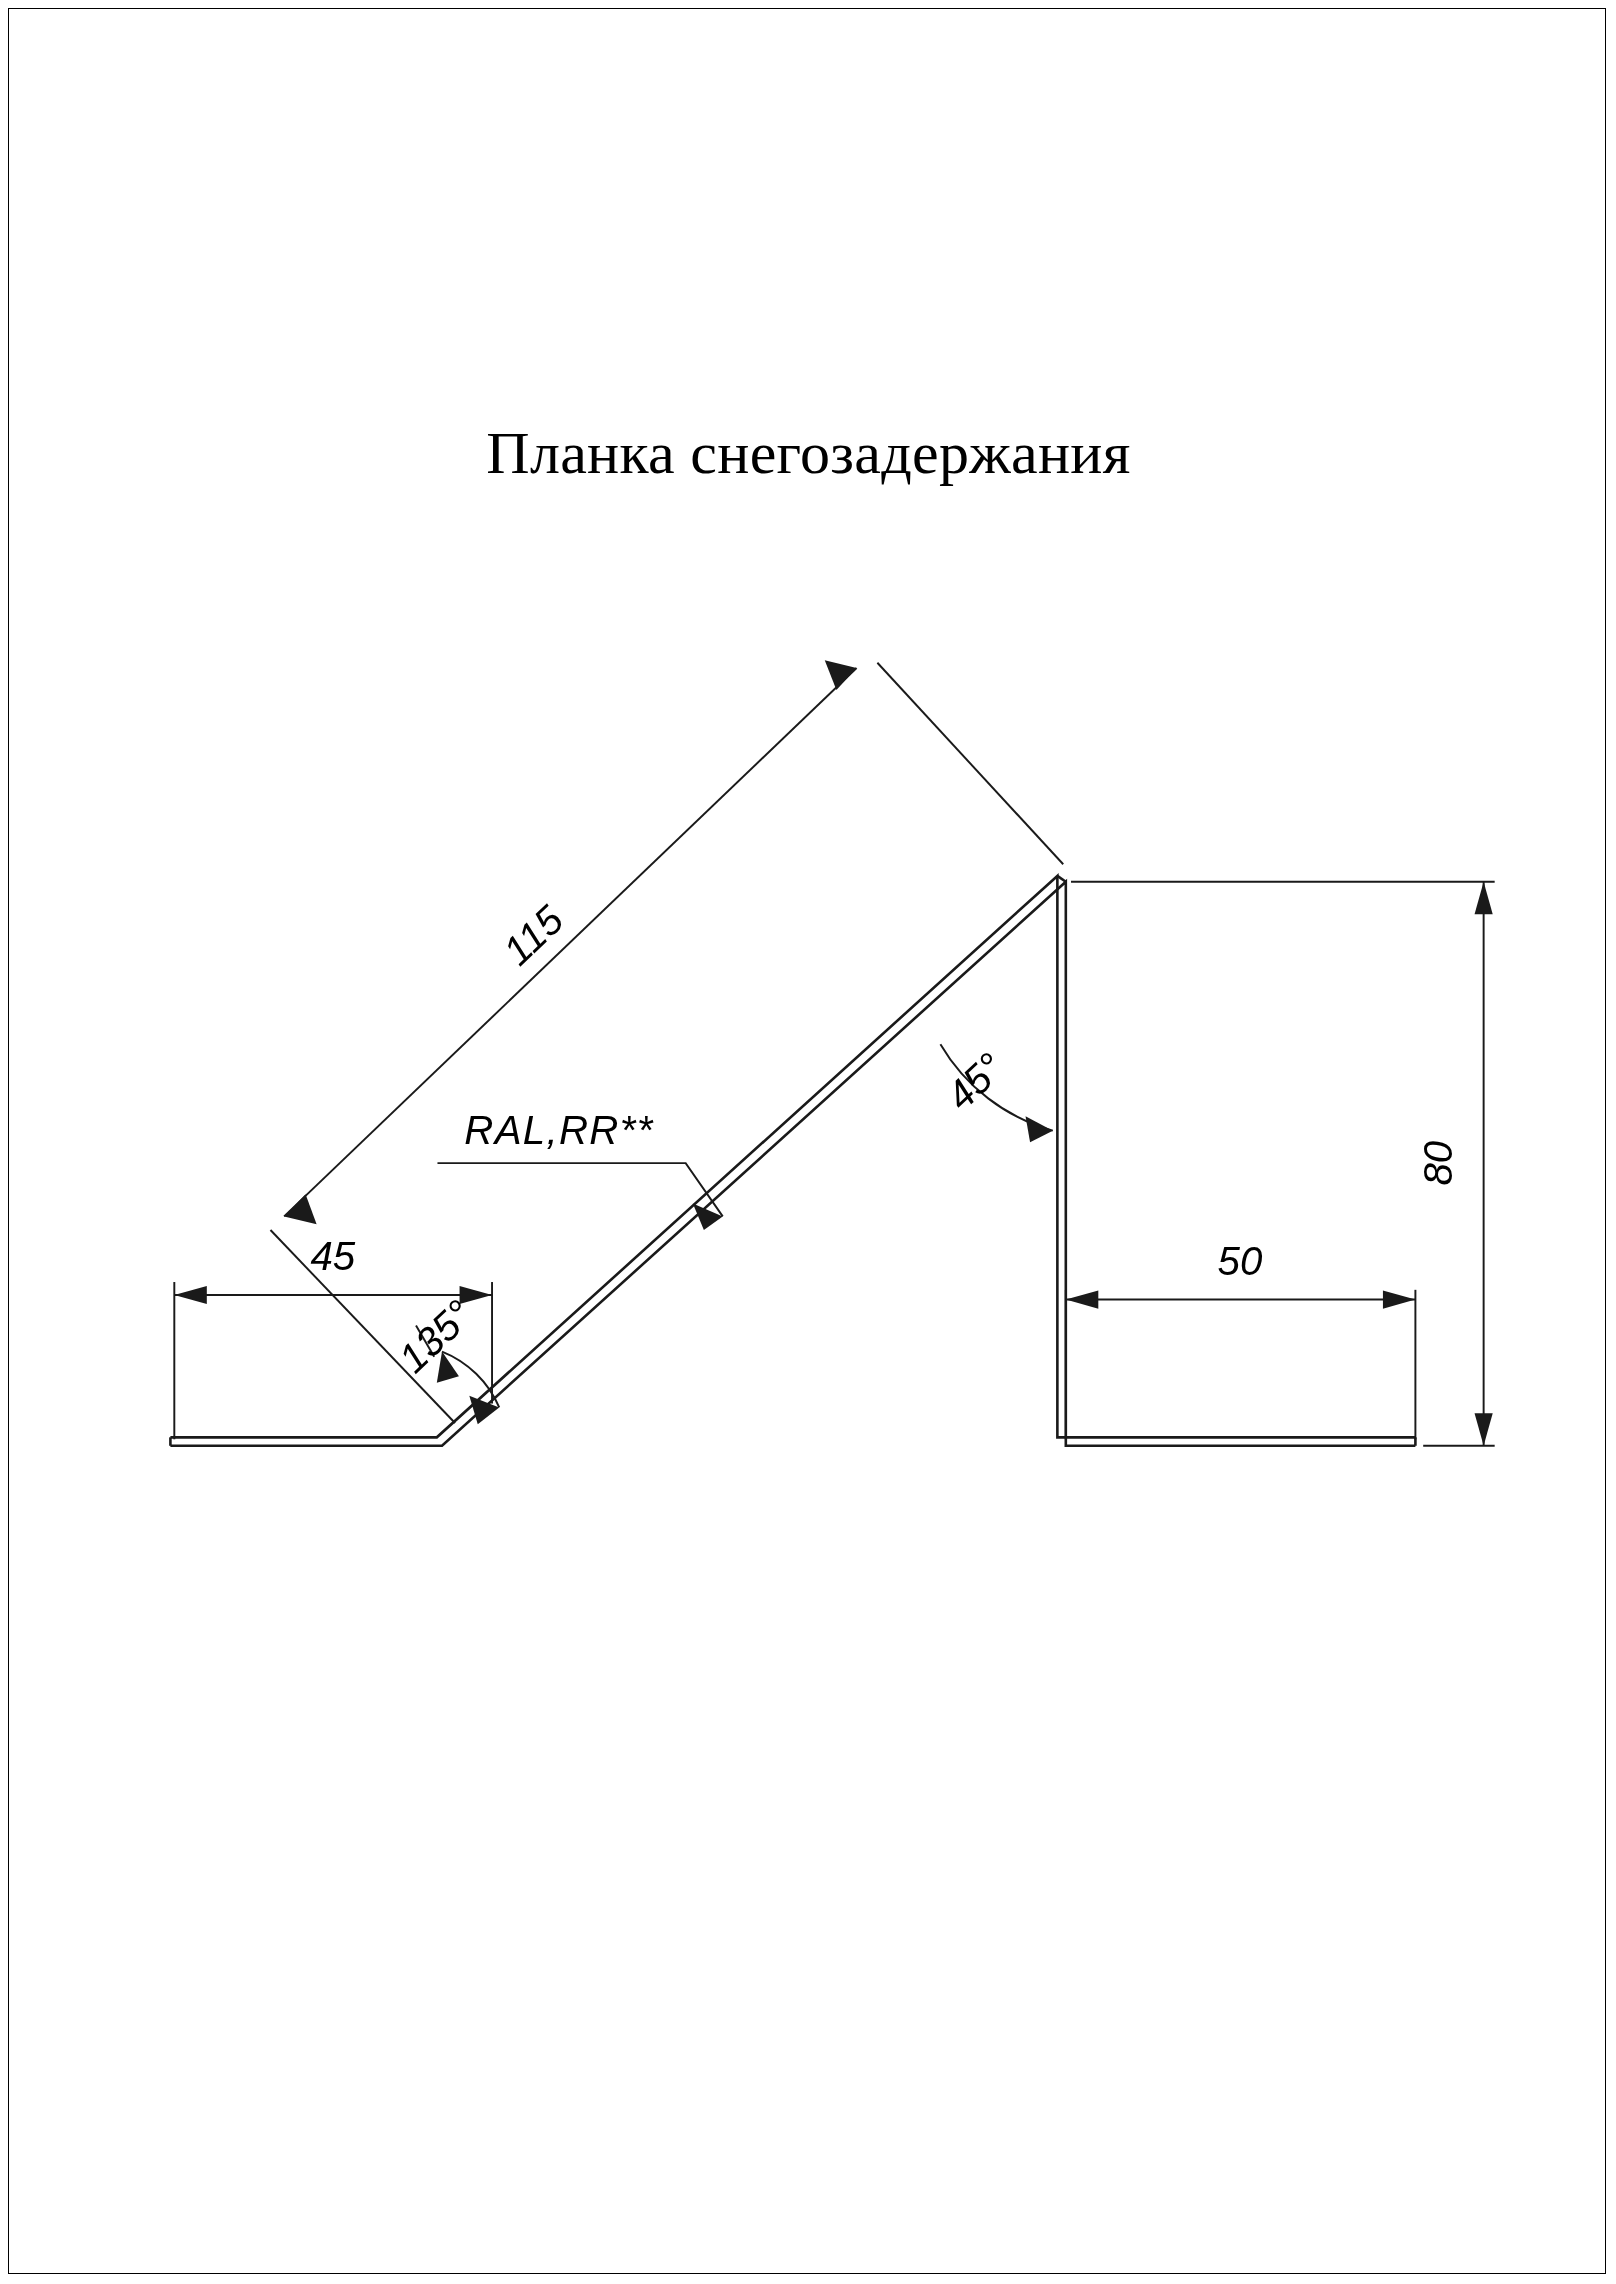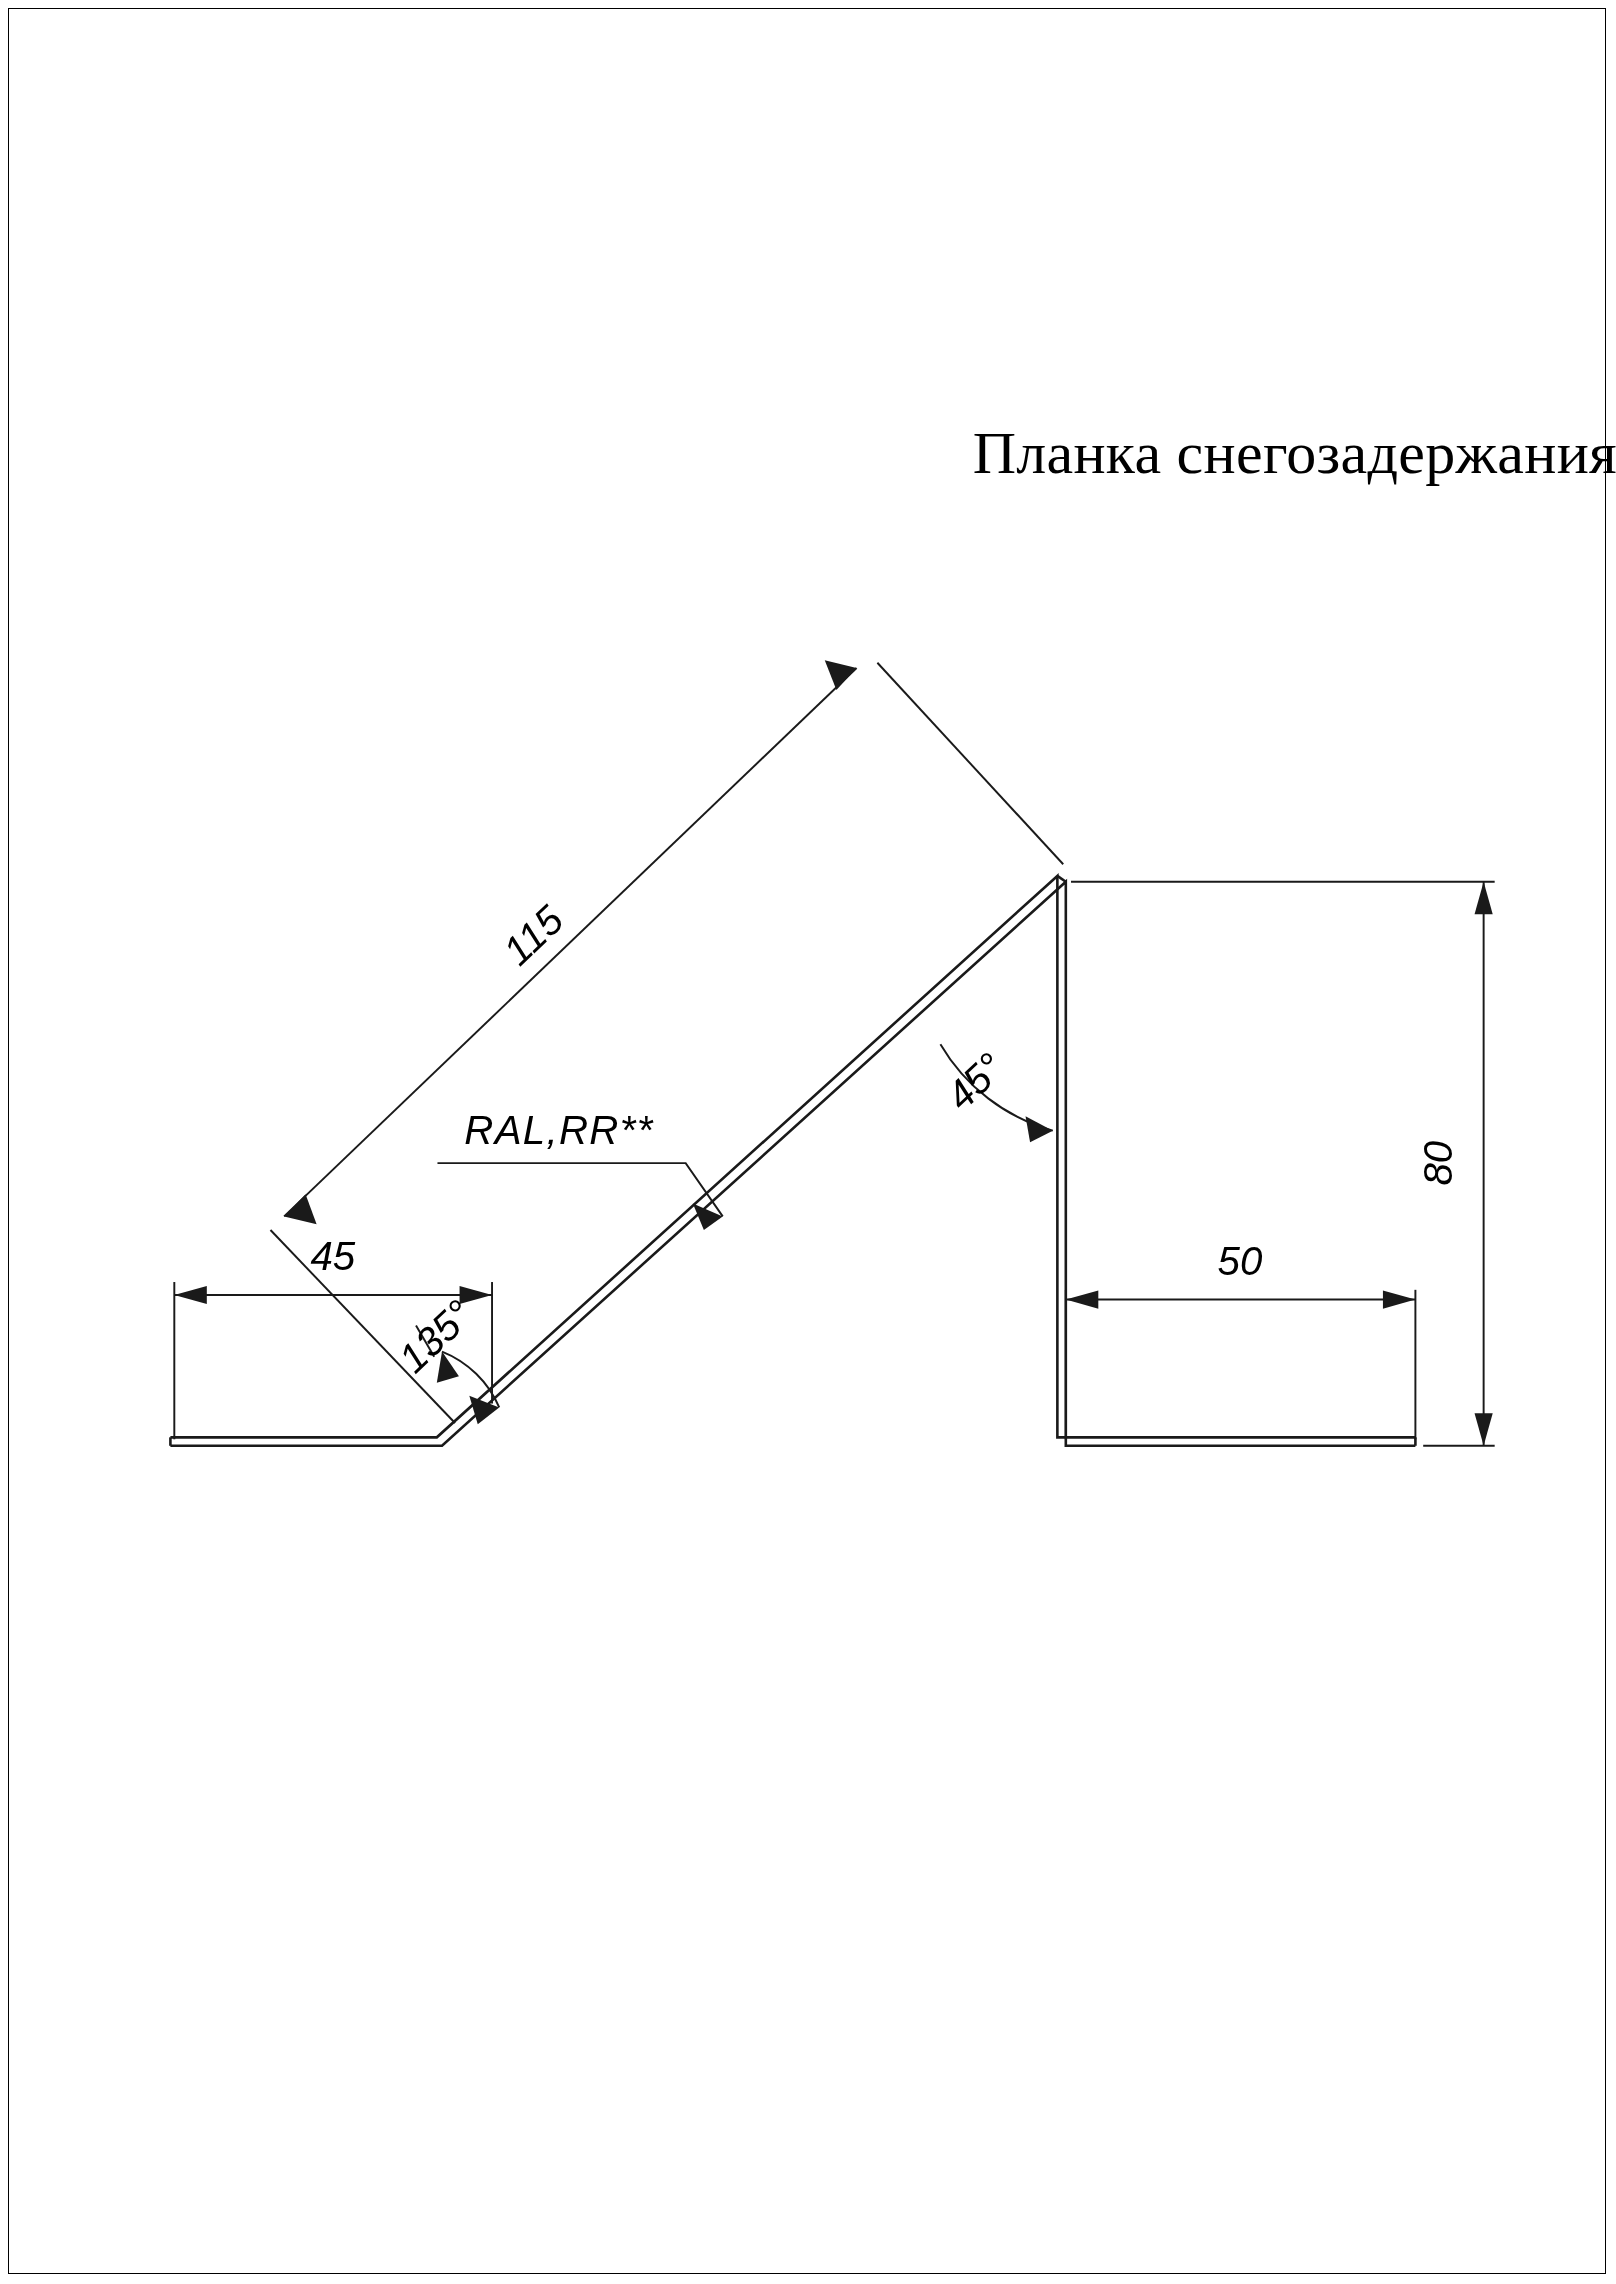--- a/index.html
+++ b/index.html
@@ -29,21 +29,21 @@
     width: 1598px;
     height: 2266px;
     border: 1.9px solid #000000;
     box-sizing: border-box;
   }
   .title {
     position: absolute;
     left: 0;
     top: 419px;
     width: 1617px;
-    text-align: right;
+    text-align: center;
     font-family: "Liberation Serif", serif;
     font-size: 60px;
     color: #000000;
     letter-spacing: 0.3px;
     white-space: nowrap;
   }
   .drawing {
     position: absolute;
     left: 0;
     top: 0;

